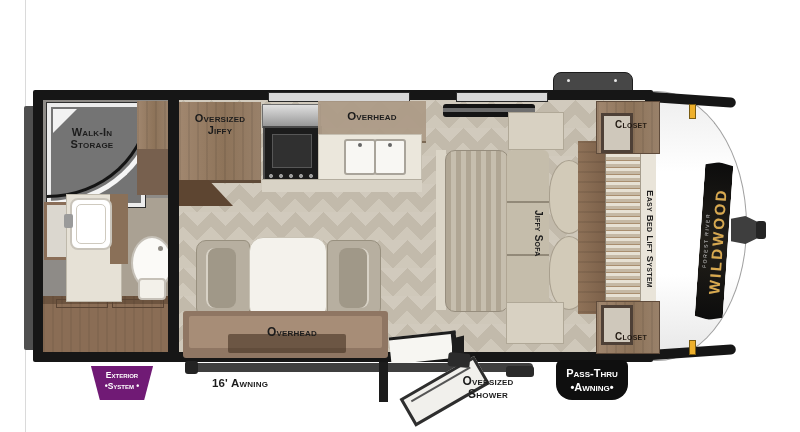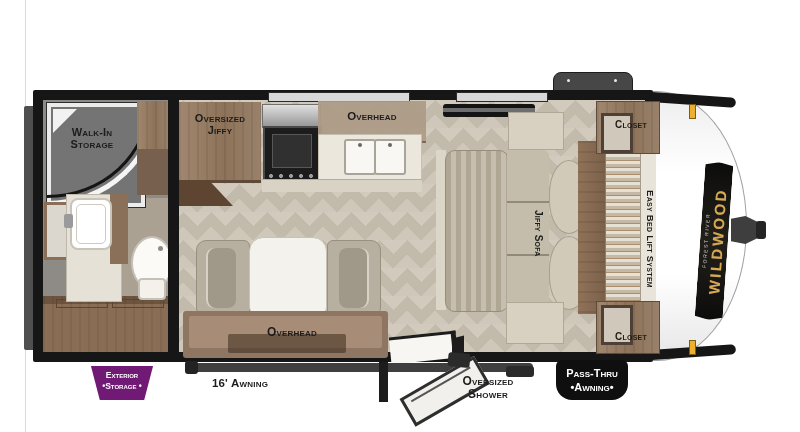--- a/index.html
+++ b/index.html
@@ -166,21 +166,21 @@
   <div class="lbl" style="left:252px;top:326px;width:80px;font-size:12px;">Overhead</div>
   <div class="lbl v" style="left:527px;top:190px;width:17px;height:86px;font-size:10px;">Jiffy Sofa</div>
   <div class="lbl v" style="left:639px;top:163px;width:16px;height:152px;font-size:9.5px;letter-spacing:.3px;">Easy Bed Lift System</div>
   <div class="lbl" style="left:606px;top:119px;width:50px;font-size:10px;color:#241c14;">Closet</div>
   <div class="lbl" style="left:606px;top:331px;width:50px;font-size:10px;color:#241c14;">Closet</div>
 
   <div class="a" style="left:85px;top:366px;width:74px;height:34px;background:#701a75;
               clip-path:polygon(8% 0,92% 0,80% 100%,20% 100%);">
     <div class="tab-txt" style="padding-top:4px;font-size:8.5px;">
       <div>Exterior</div>
-      <div>•Storage •</div>
+      <div>•System •</div>
     </div>
   </div>
   <div class="a" style="left:187px;top:363px;width:346px;height:9px;background:#3f3f3f;border-radius:4px;"></div>
   <div class="a" style="left:185px;top:361px;width:13px;height:13px;background:#232323;border-radius:3px;"></div>
   <div class="a" style="left:506px;top:366px;width:28px;height:11px;background:#2a2a2a;border-radius:3px;"></div>
   <div class="lbl" style="left:198px;top:377px;width:84px;font-size:11.5px;">16' Awning</div>
 
   <div class="a" style="left:379px;top:362px;width:9px;height:40px;background:#1c1c1c;"></div>
   <div class="a stepband" style="left:388px;top:356px;width:80px;height:26px;background:#f1f0ec;border:3px solid #2e2e2e;
               transform:rotate(-30deg);transform-origin:100% 0;"></div>

